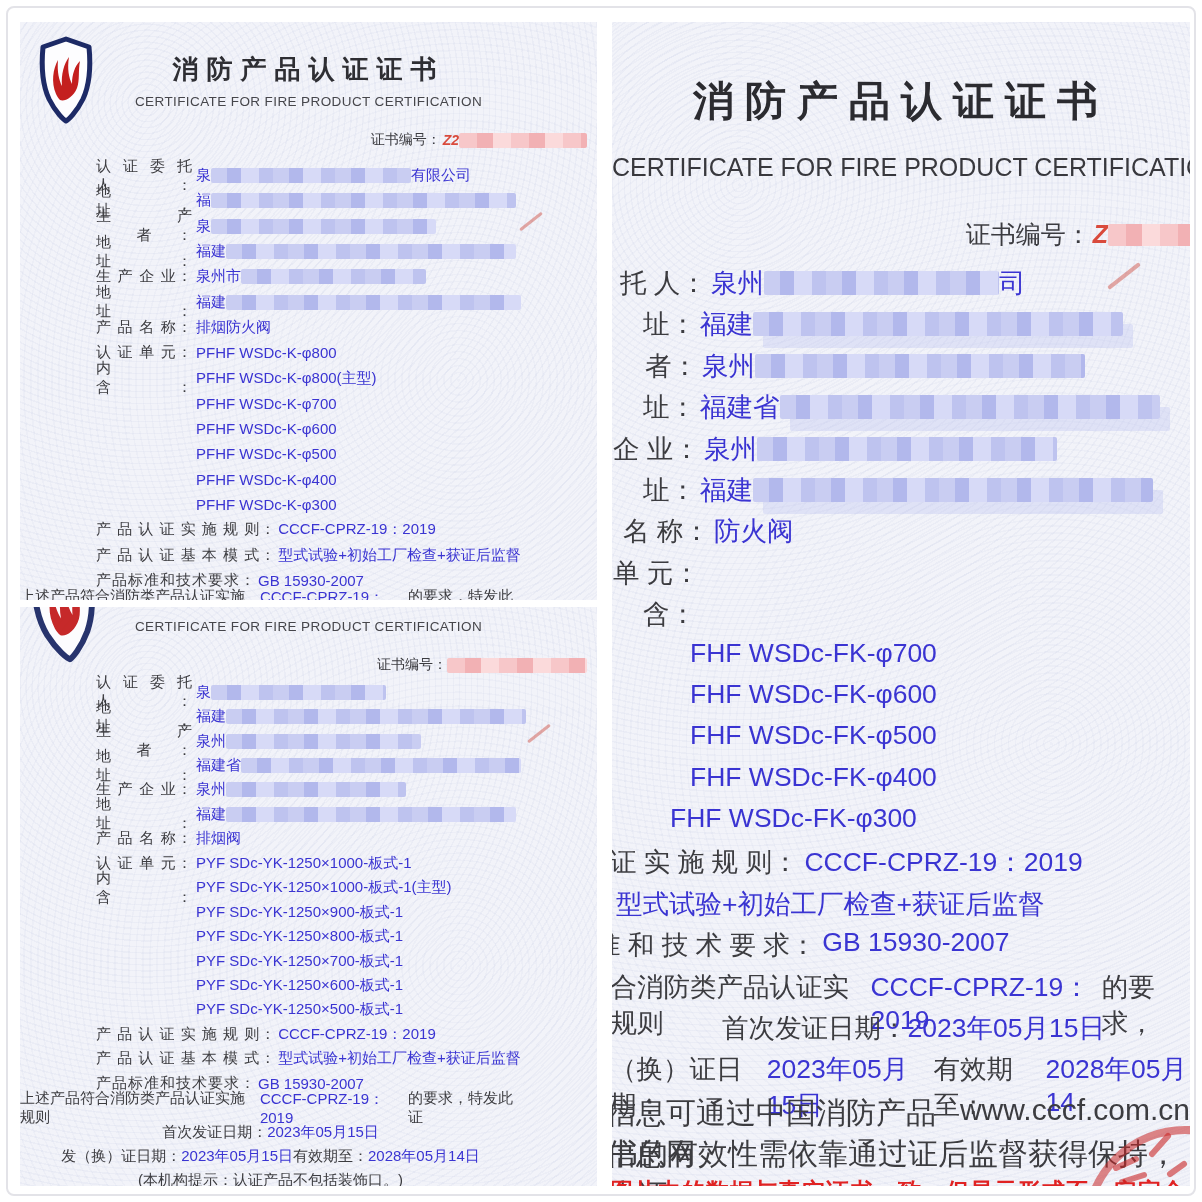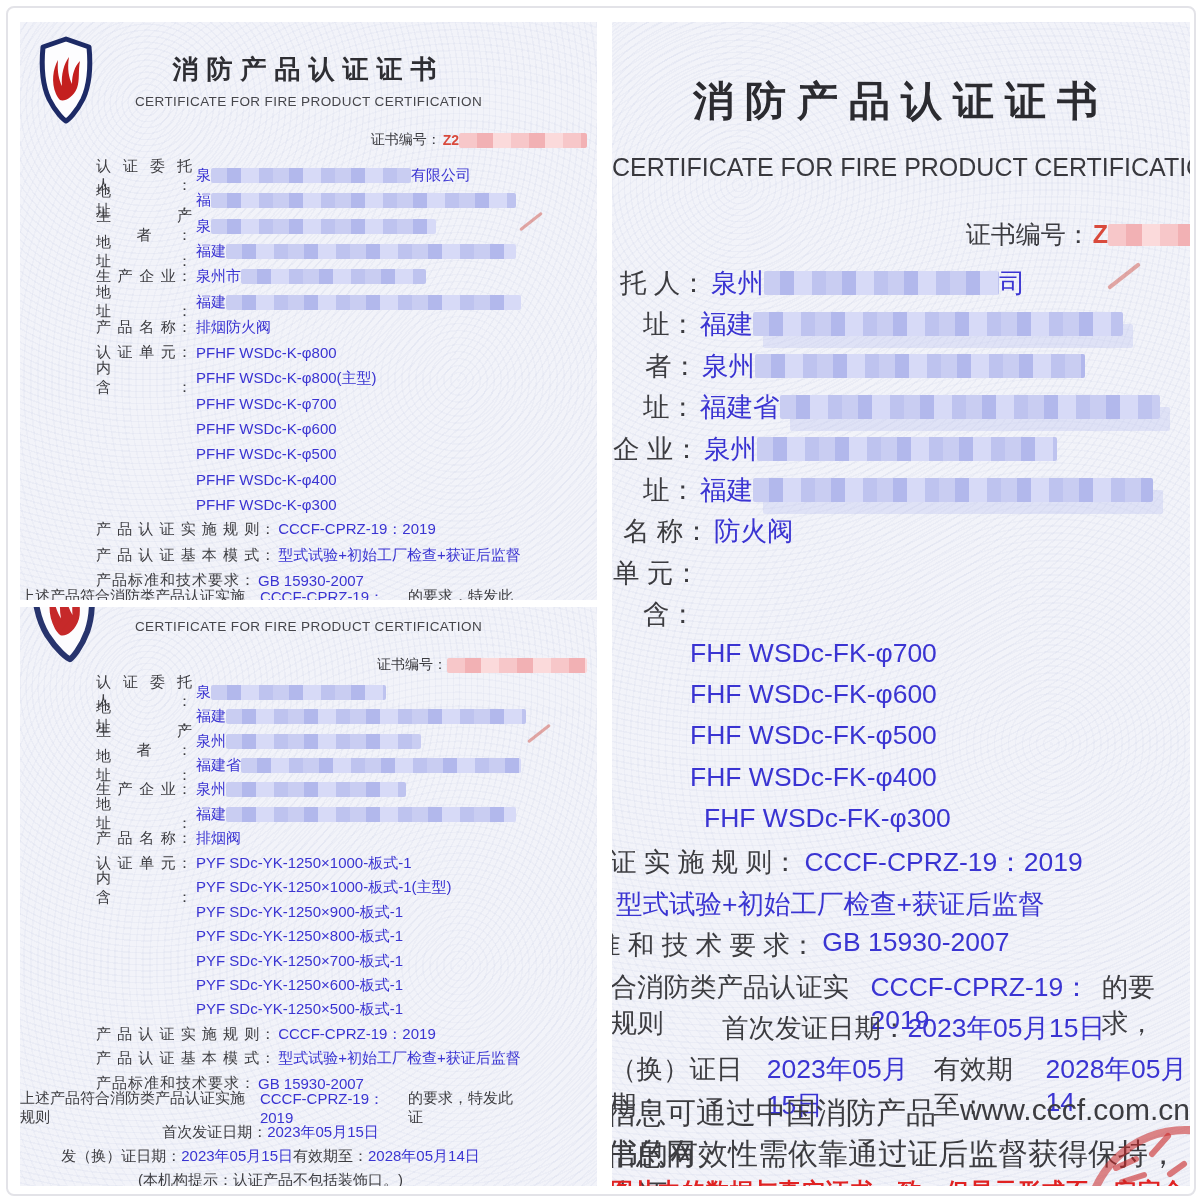--- a/index.html
+++ b/index.html
@@ -17,21 +17,21 @@
       repeating-radial-gradient(circle at 76% 62%, rgba(168,178,214,.08) 0 1.5px, transparent 1.5px 7px);}
   #panel-lt{left:20px;top:22px;width:577px;height:578px;}
   #panel-lb{left:20px;top:607px;width:577px;height:579px;}
   #panel-rp{left:612px;top:22px;width:578px;height:1164px;}
 
   .t1{margin-top:30px;text-align:center;font-size:26px;font-weight:600;
       letter-spacing:8px;color:#2e2e33;}
   .t2{margin-top:7px;text-align:center;font-size:13.5px;color:#46464b;letter-spacing:.4px;}
   .certno{margin-top:22px;display:flex;justify-content:flex-end;align-items:center;
       font-size:14px;color:#3b3b40;padding-right:10px;}
-  .redno{color:#d94a3c;font-weight:600;margin-left:2px;}
+  .redno{color:#d94a3c;font-weight:600;margin-left:2px;font-style:italic;}
   .redact{display:inline-block;vertical-align:middle;border-radius:2px;}
   .lav{height:15px;background:repeating-linear-gradient(90deg,#c9cdf2 0 16px,#b2b8ec 16px 30px,#d7daf7 30px 48px,#bec3ef 48px 62px);}
   .pink{height:15px;background:repeating-linear-gradient(90deg,#f7c7c9 0 18px,#f2b1b4 18px 34px,#fbdadb 34px 52px);}
   .rows{padding-left:76px;color:#3c3c40;}
   #panel-lt .rows{margin-top:14px;font-size:15px;}
   #panel-lb .rows{margin-top:6px;font-size:15px;}
   #panel-lt .row{height:25.3px;display:flex;align-items:center;}
   #panel-lb .row{height:24.45px;display:flex;align-items:center;}
   .lbl{display:inline-block;width:96px;text-align:justify;text-align-last:justify;
       font-weight:500;color:#3c3c40;flex:0 0 auto;}
@@ -372,21 +372,21 @@
       </div>
     <div class="row" style="margin-left:78px">
         <span class="bluetext">FHF WSDc-FK-φ600</span>
       </div>
     <div class="row" style="margin-left:78px">
         <span class="bluetext">FHF WSDc-FK-φ500</span>
       </div>
     <div class="row" style="margin-left:78px">
         <span class="bluetext">FHF WSDc-FK-φ400</span>
       </div>
-    <div class="row" style="margin-left:92px">
+    <div class="row" style="margin-left:58px">
         <span class="bluetext">FHF WSDc-FK-φ300</span>
       </div>
     <div class="row" style="margin-left:-2px">
         <span class="rp-lbl">证 实 施 规 则：</span>
         <span class="bluetext" style="margin-left:6px">CCCF-CPRZ-19：2019</span>
       </div>
     <div class="row" style="margin-left:-2px">
         <span class="bluetext" style="margin-left:6px">型式试验+初始工厂检查+获证后监督</span>
       </div>
     <div class="row" style="margin-left:-18px">

